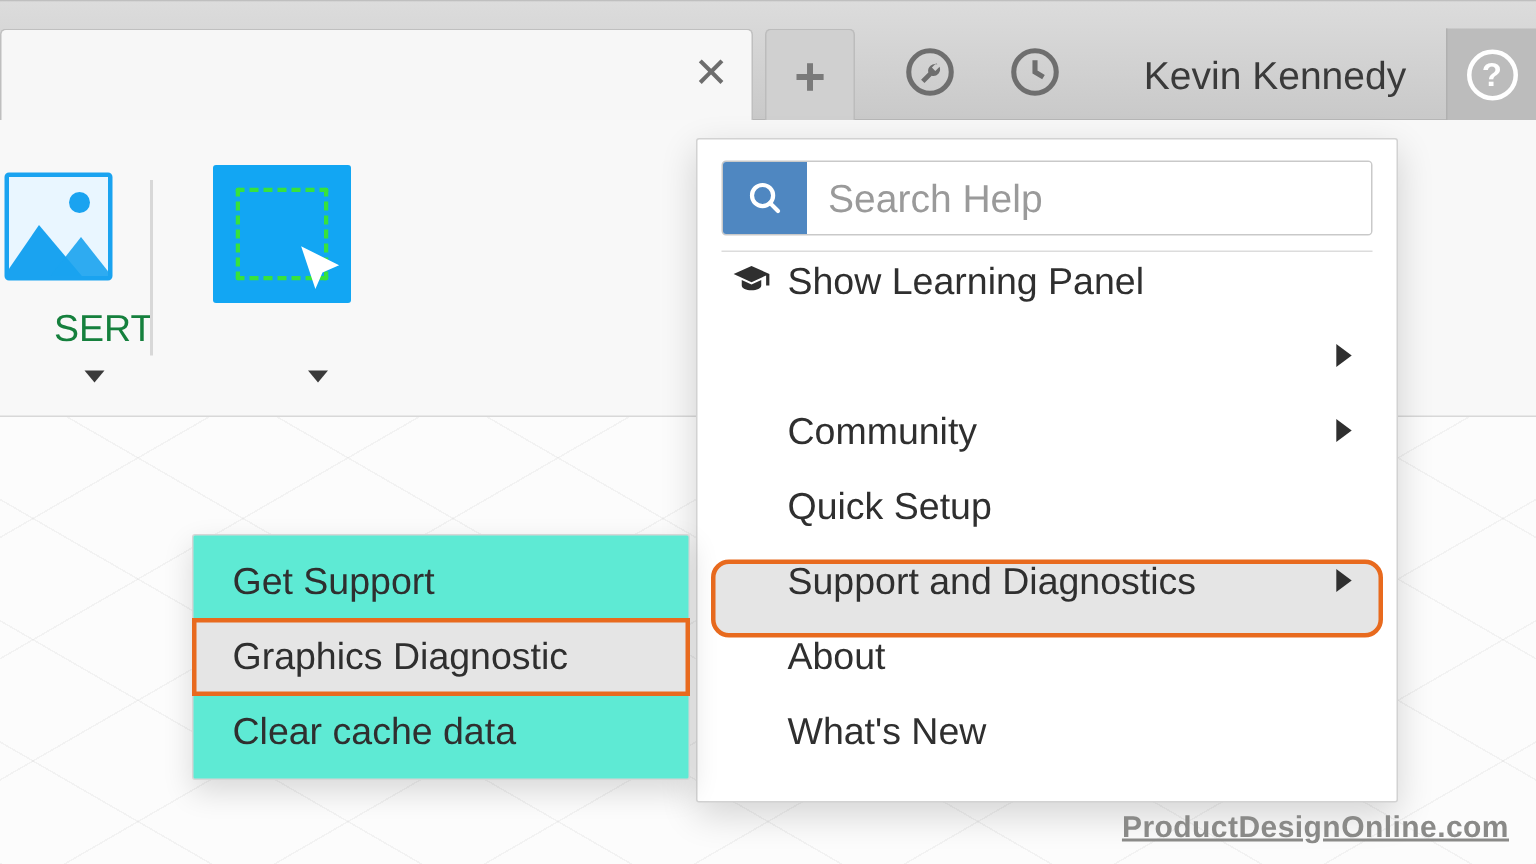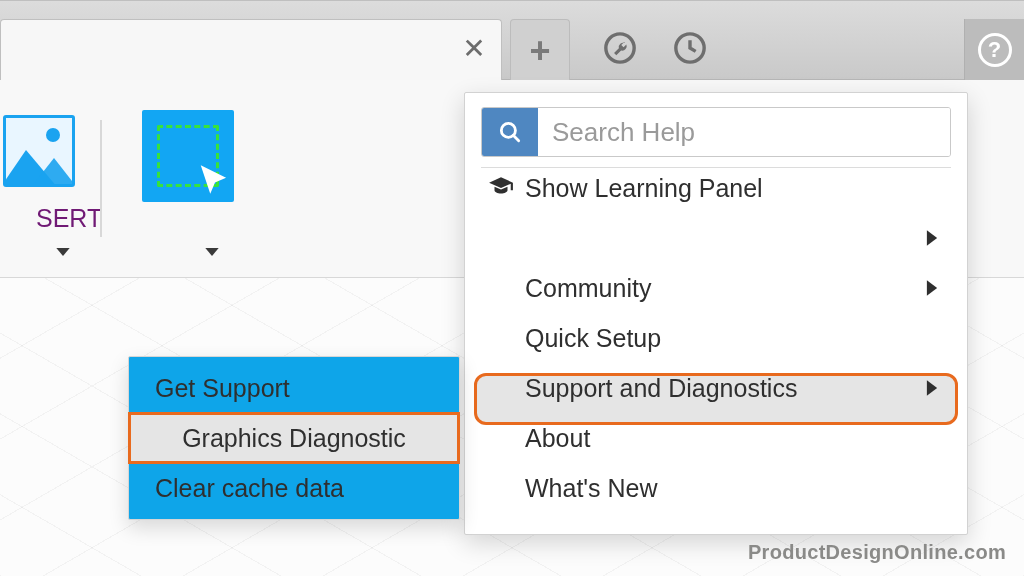--- a/index.html
+++ b/index.html
@@ -67,21 +67,21 @@
 
   
   .toolbar {
     position: absolute; left: 0; top: 80px; right: 0; height: 198px;
     background: #f8f8f8; border-bottom: 1px solid #d8d8d8;
   }
   .group { position:absolute; top:0; height:198px; text-align:center; }
   .group-divider {
     position:absolute; top:40px; bottom:40px; width:2px; background:#d8d8d8;
   }
-  .group-label { position:absolute; left:0; right:0; bottom:14px; color:#701a75; font-size:25px;padding-left:36px; }
+  .group-label { position:absolute; left:0; right:0; bottom:14px; color:#15803d; font-size:25px;padding-left:36px; }
   .caret { display:inline-block; margin-left:4px; vertical-align:middle; }
   .caret svg { width:16px; height:12px; }
 
   .insert-icon {
     position:absolute; left:0; top:30px; width:78px; height:82px;
     display:flex; align-items:center; justify-content:center;
   }
   .insert-icon .frame {
     width:72px; height:72px; background:#e9f6ff;
     border:3px solid #1aa3f0; border-radius:3px; position:relative; overflow:hidden;
@@ -96,21 +96,21 @@
     display:flex; align-items:center; justify-content:center;
   }
   .select-icon .dashed {
     width:62px; height:62px; border:3px dashed #37e23c; border-radius:2px; position:relative;
   }
   .select-icon .cursor { position:absolute; right:-18px; bottom:-20px; }
   .select-icon .cursor svg { width:38px; height:38px; }
 
   
   .help-panel {
-    position: absolute; left: 464px; top: 92px; width: 504px;
+    position: absolute; left: 464px; top: 92px; width: 468px;
     background: #fff; border: 1px solid #d2d2d2; border-radius: 2px;
     box-shadow: 0 8px 24px rgba(0,0,0,0.16);
     padding: 14px 10px 10px 10px;
   }
   .search-wrap {
     display:flex; align-items:stretch; height:50px;
     border:1px solid #c9c9c9; border-radius:3px; overflow:hidden;
     margin: 0 6px 10px 6px;
   }
   .search-icon-box {
@@ -129,29 +129,29 @@
   }
   .menu-item .lead-icon { position:absolute; left:12px; width:28px; display:flex; justify-content:center; }
   .menu-item .lead-icon svg { width:26px; height:26px; fill:#2f2f2f; }
   .menu-item .chevron { position:absolute; right:18px; }
   .menu-item .chevron svg { width:14px; height:18px; fill:#2f2f2f; }
   .menu-item.hover { background:#e5e5e5;border-radius:11px; }
   .menu-item.highlight { outline:3px solid #e86a1e; outline-offset:-2px; }
 
   
   .submenu {
-    position:absolute; left:128px; top:356px; width:332px; background:#0ea5e9;
+    position:absolute; left:128px; top:356px; width:332px; background:#5eead4;
     border:1px solid #d6d6d6; border-radius:2px; box-shadow: 0 8px 20px rgba(0,0,0,0.14);
     padding:6px 0;
   }
   .sub-item { height:50px; display:flex; align-items:center; padding:0 26px; font-size:25px; color:#2f2f2f; cursor:pointer; }
   .sub-item.hover { background:#e5e5e5; }
-  .sub-item.highlight { outline:3px solid #e86a1e; outline-offset:-2px;justify-content:center; }
-
-  .watermark { position:absolute; right:18px; bottom:12px; color:#8a8a88; font-size:20px; font-weight:600; letter-spacing:.3px; }
+  .sub-item.highlight { outline:3px solid #e86a1e; outline-offset:-2px; }
+
+  .watermark { position:absolute; right:18px; bottom:12px; color:#8a8a88; font-size:20px; font-weight:600; letter-spacing:.3px;text-decoration:underline; }
 
   .axis-x { position:absolute; right:190px; bottom:52px; color:#d06060; font-size:22px; font-style:italic; }
 </style>
 </head>
 <body>
 <div class="stage">
 
   <div class="canvas"></div>
   <span class="axis-x">X</span>
 
@@ -175,20 +175,21 @@
     </div>
     <div class="title-icon" style="left:660px">
       <span>
         <svg viewBox="0 0 24 24" fill="none" stroke="#6e6e6e" stroke-width="2.4">
           <circle cx="12" cy="12" r="10"></circle>
             <path d="M12 6.5V12l4 2.4"></path>
         </svg>
       </span>
     </div>
 
+    <div class="username">Kevin Kennedy</div>
 
     <div class="help-btn">
       <div class="help-circle">?</div>
     </div>
   </div>
 
   <div class="toolbar">
     <div class="group" style="left:0; width:86px">
       <div class="insert-icon">
         <div class="frame">

